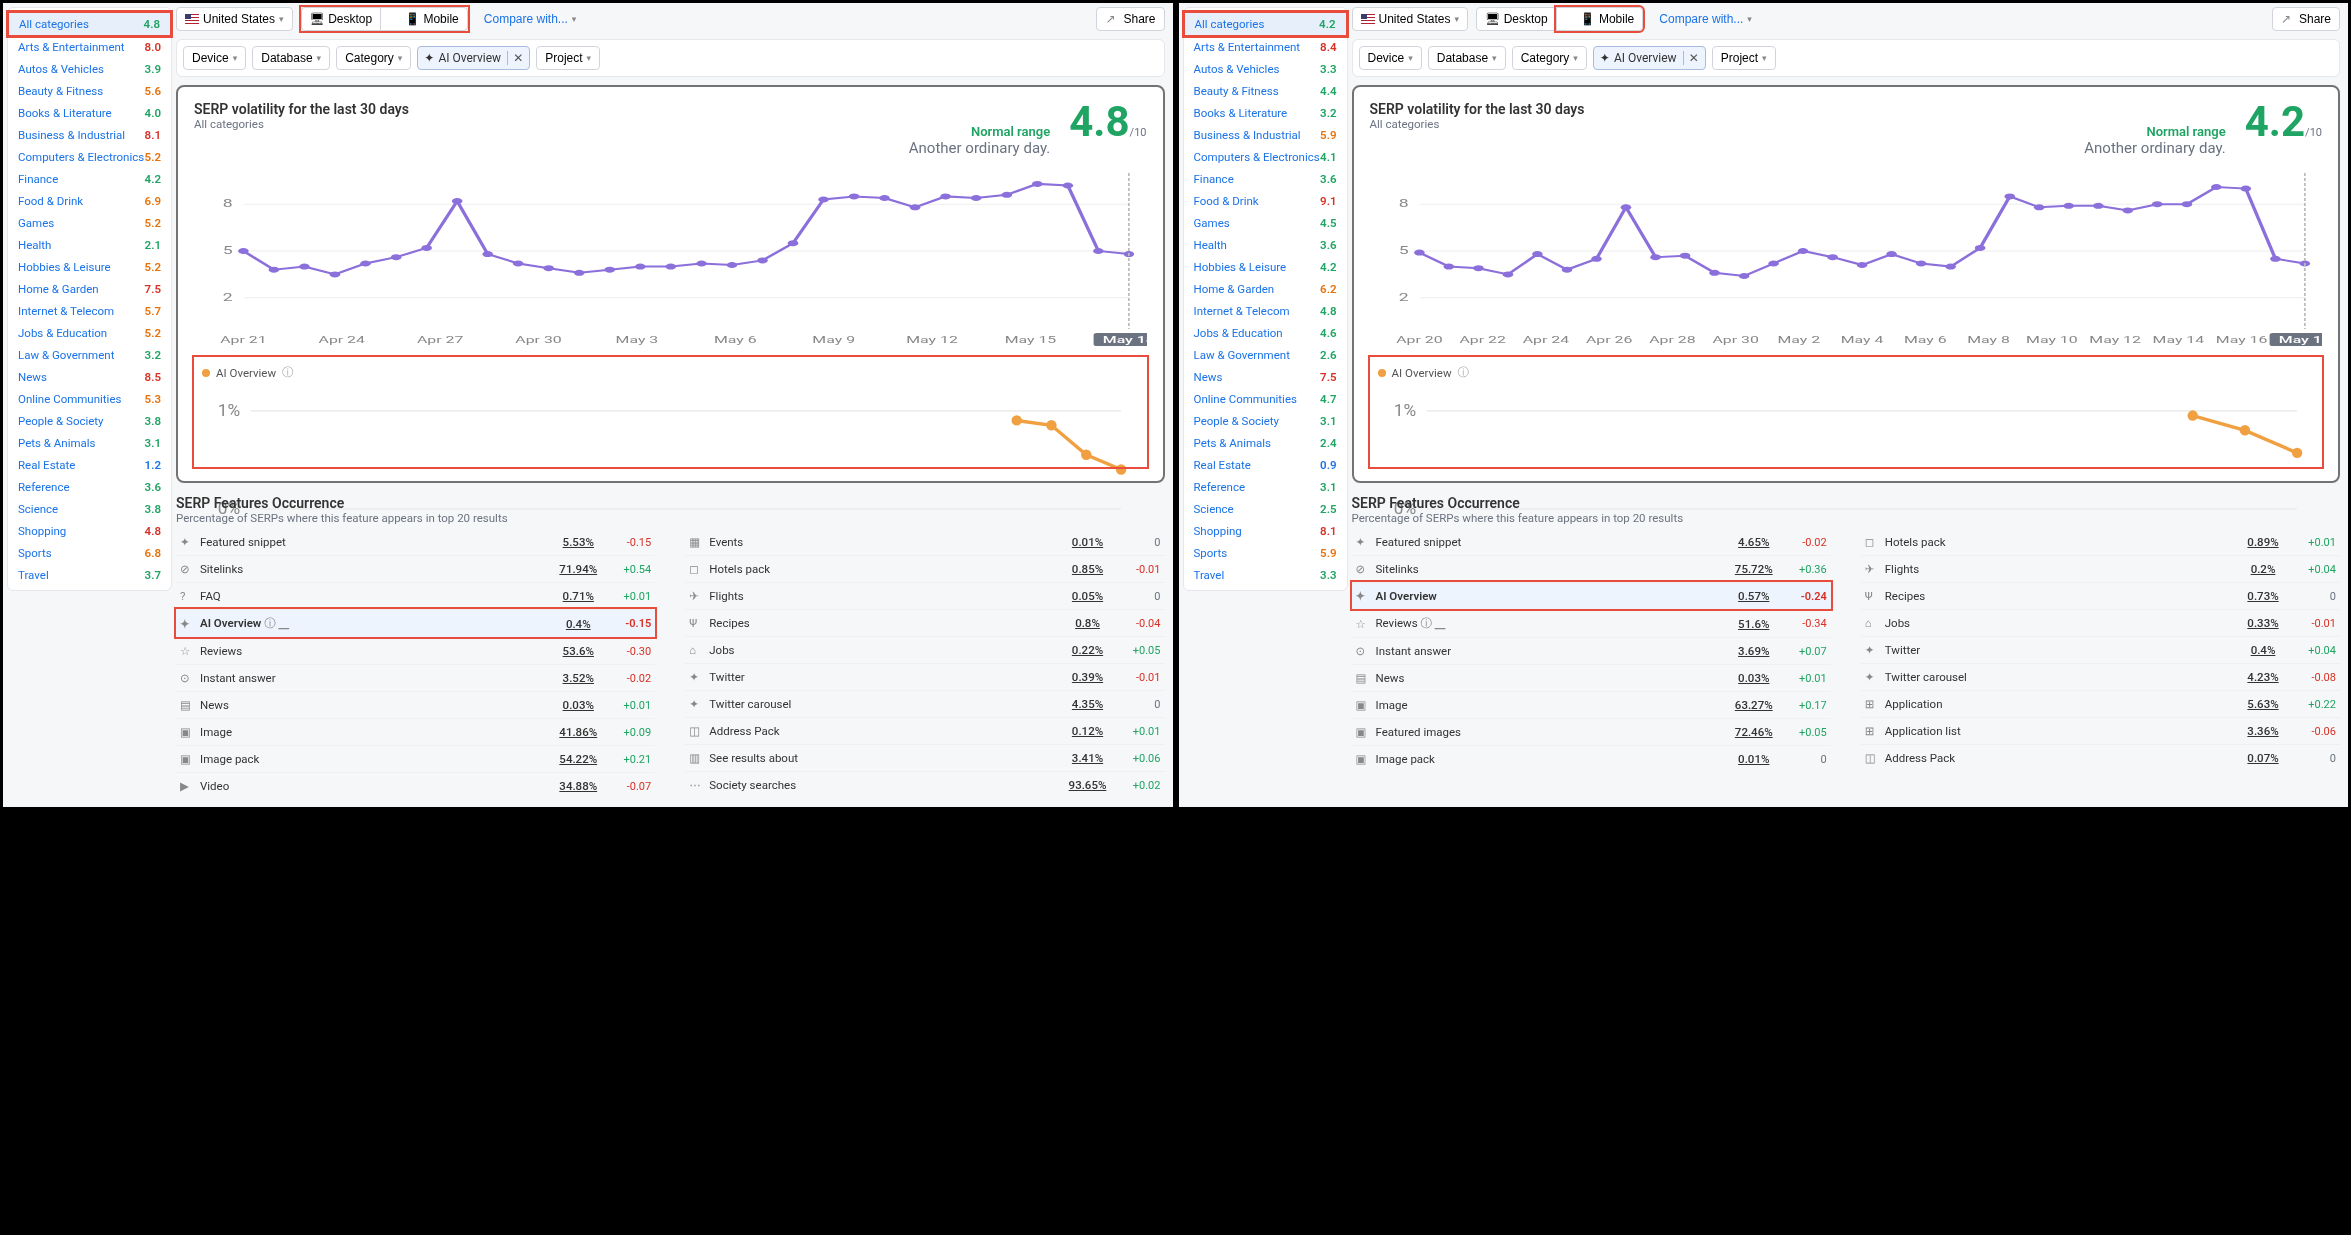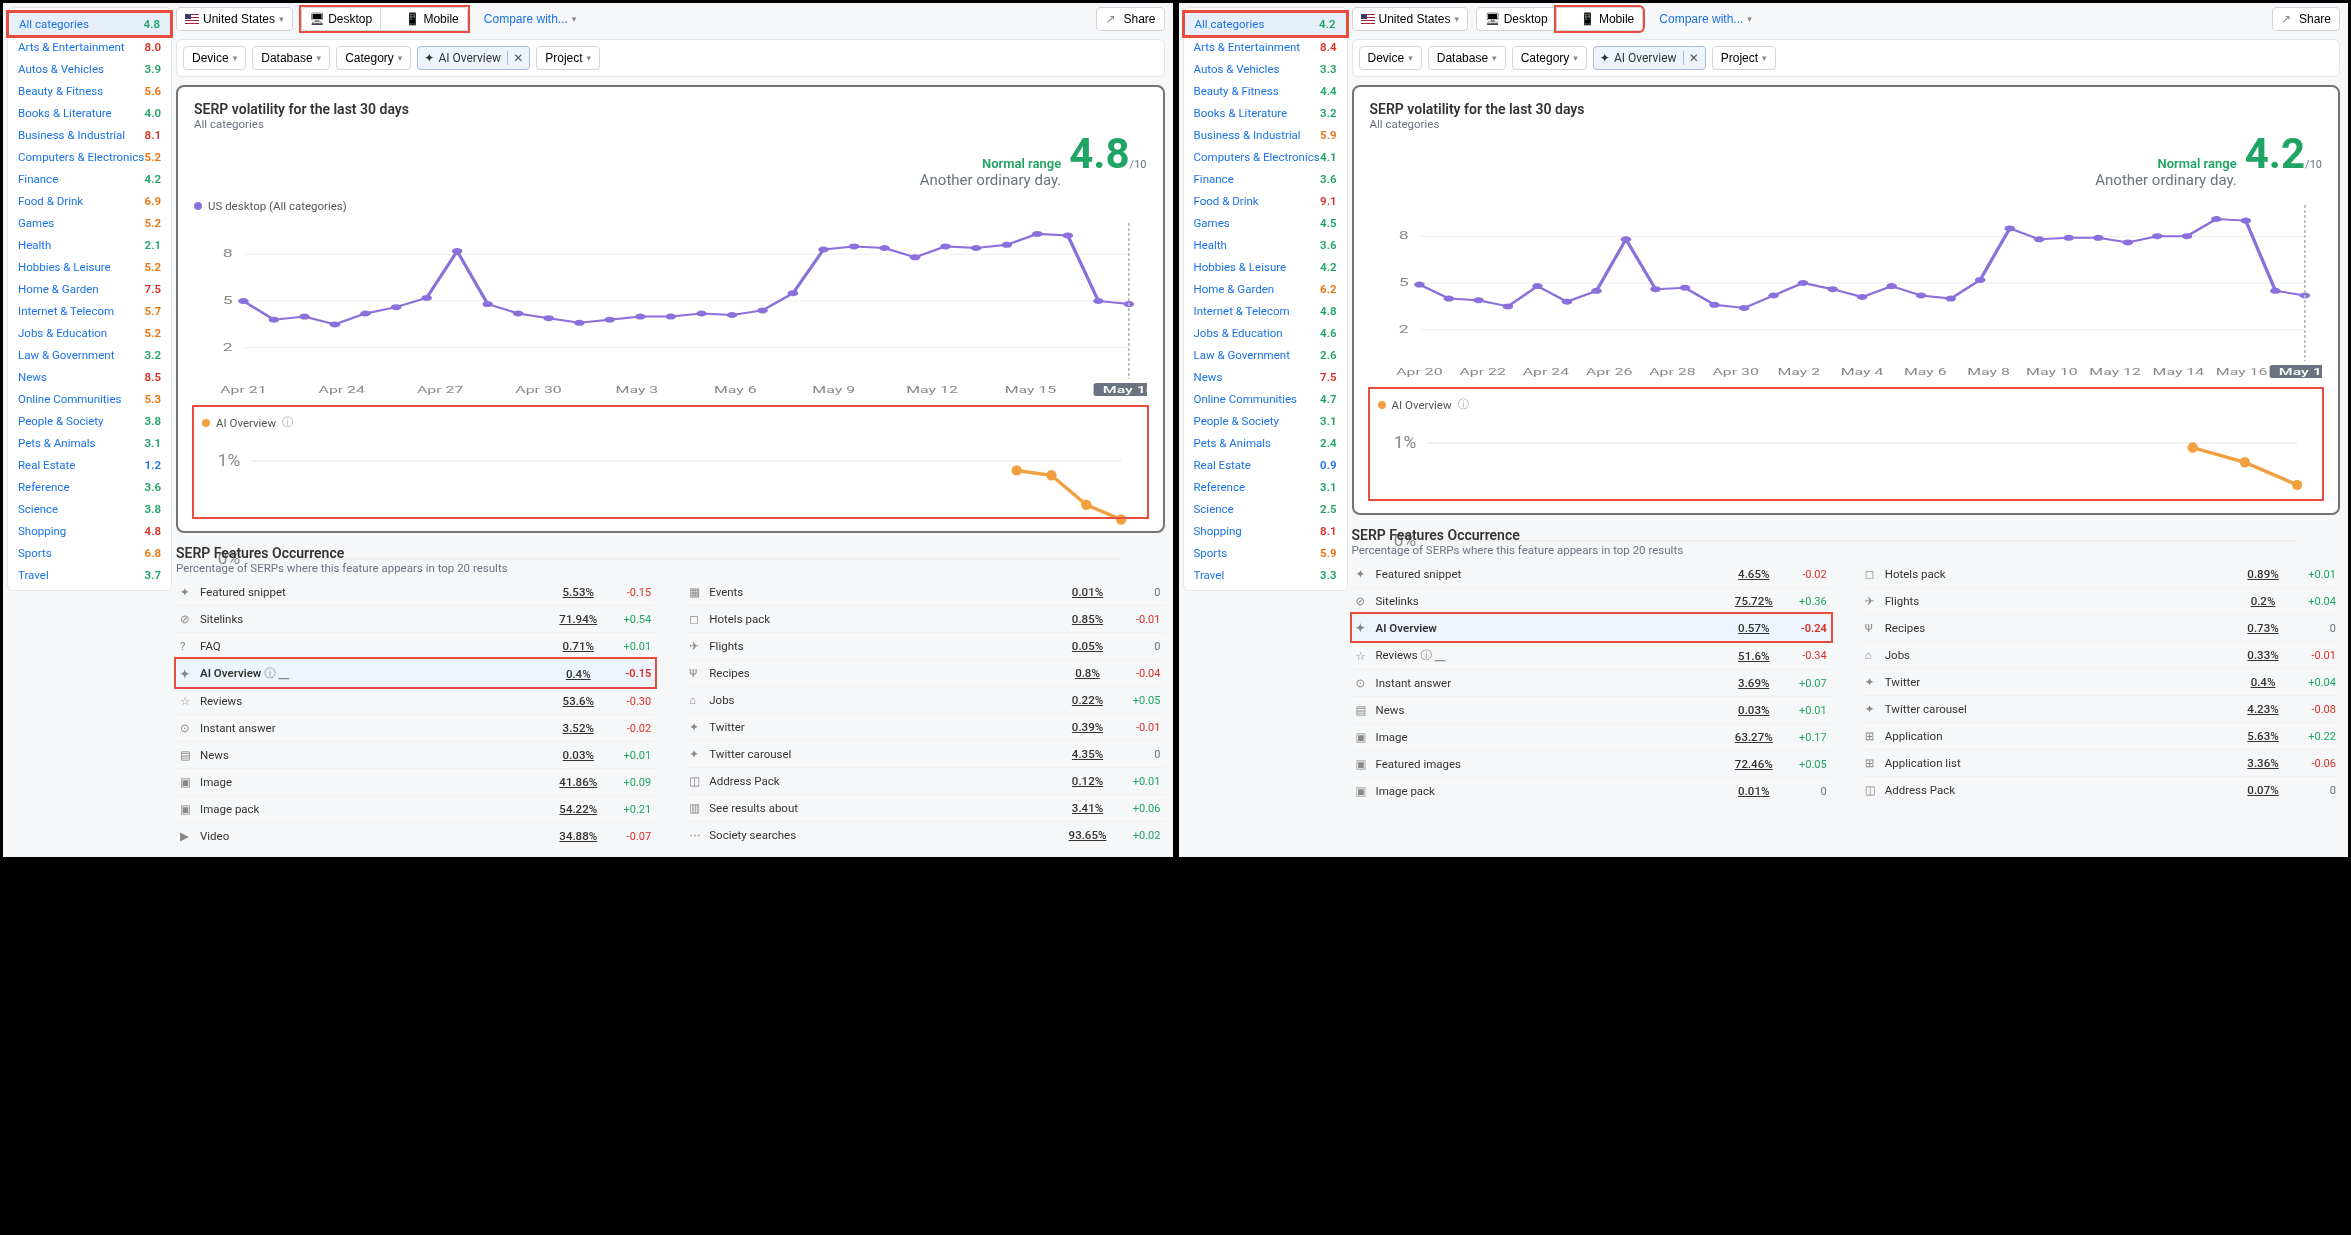--- a/index.html
+++ b/index.html
@@ -22,21 +22,21 @@
 .seg .btn.sel { background: #fff; position: relative; z-index: 1; }
 .red-box { outline: 2px solid #e74c3c; }
 .spacer { flex: 1; }
 .filterbar { display: flex; gap: 6px; background: #fff; border: 1px solid #e5e7eb; border-radius: 6px; padding: 6px; }
 .pill { display: inline-flex; align-items: center; border: 1px solid #a9bce0; background: #eef4fd; border-radius: 4px; padding: 3px 6px; gap: 4px; font-size: 12px; }
 .pill .x { border-left: 1px solid #a9bce0; padding-left: 5px; margin-left: 2px; cursor: pointer; color: #555; }
 .card { background: #fff; border: 2px solid #737373; border-radius: 8px; padding: 14px 16px; }
 .card-head { display: flex; justify-content: space-between; align-items: flex-start; }
 .ct { font-weight: 600; font-size: 14px; }
 .csub { color: #6b7280; font-size: 11.5px; }
-.score { display: flex; align-items: baseline; gap: 8px; margin-top: 32px; }
+.score { display: flex; align-items: baseline; gap: 19px; }
 .score-big { font-size: 42px; font-weight: 700; color: #1fa463; line-height: 1; }
 .score-sub { font-size: 11px; color: #6b7280; }
 .score-label { text-align: right; }
 .score-label .nr { color: #1fa463; font-weight: 600; font-size: 13px; }
 .score-label .od { color: #6b7280; font-size: 15px; }
 .chart-wrap { margin-top: 10px; }
 .legend { display: flex; gap: 6px; align-items: center; font-size: 11.5px; color: #555; margin-bottom: 4px; }
 .dot { width: 8px; height: 8px; border-radius: 50%; display: inline-block; }
 .dot.blue-purple { background: #8b6fdb; }
 .dot.orange { background: #f0a040; }
@@ -200,24 +200,20 @@
           </div>
           <div class="score">
             <div class="score-label">
               <div class="nr">Normal range</div>
               <div class="od">Another ordinary day.</div>
             </div>
             <div><span class="score-big">4.8</span><span class="score-sub">/10</span></div>
           </div>
         </div>
         <div class="chart-wrap">
-          <div class="legend">
-            <span class="dot blue-purple"></span>
-            <span>US desktop (All categories)</span>
-          </div>
           <div class="chart"><svg viewBox="0 0 540 180" preserveAspectRatio="none">
               <line x1="28" x2="530" y1="130.8" y2="130.8" stroke="#eee"></line>
               <text class="ytick" x="22" y="133.8" text-anchor="end">2</text>
               <line x1="28" x2="530" y1="84" y2="84" stroke="#eee"></line>
               <text class="ytick" x="22" y="87" text-anchor="end">5</text>
               <line x1="28" x2="530" y1="37.19999999999999" y2="37.19999999999999" stroke="#eee"></line>
               <text class="ytick" x="22" y="40.19999999999999" text-anchor="end">8</text>
               <path d="M28.0,84.0 L45.3,102.7 L62.6,99.6 L79.9,107.4 L97.2,96.5 L114.6,90.2 L131.9,80.9 L149.2,34.1 L166.5,87.1 L183.8,96.5 L201.1,101.2 L218.4,105.8 L235.7,102.7 L253.0,99.6 L270.3,99.6 L287.7,96.5 L305.0,98.0 L322.3,93.4 L339.6,76.2 L356.9,32.5 L374.2,29.4 L391.5,31.0 L408.8,40.3 L426.1,29.4 L443.4,31.0 L460.8,27.8 L478.1,16.9 L495.4,18.5 L512.7,84.0 L530.0,87.1" fill="none" stroke="#8b6fdb" stroke-width="2"></path>
               <circle cx="28.0" cy="84.0" r="3" fill="#8b6fdb"></circle>
               <circle cx="45.3" cy="102.7" r="3" fill="#8b6fdb"></circle>

